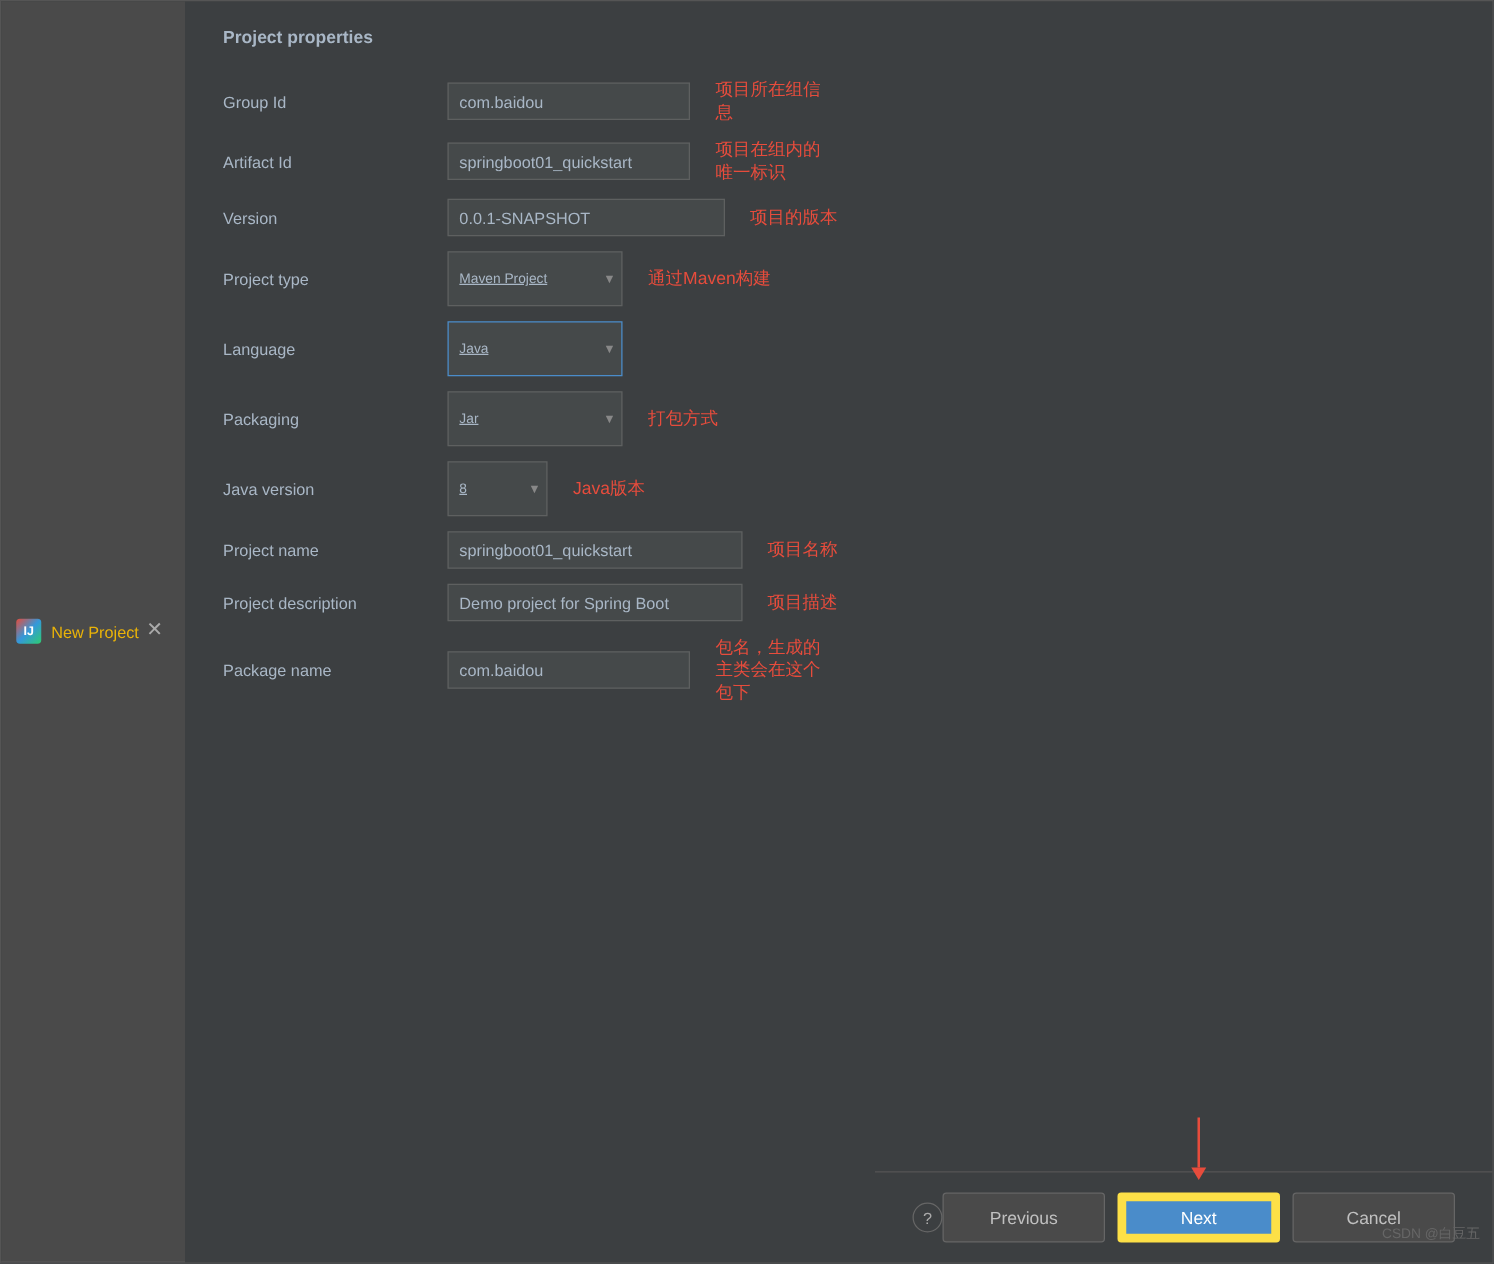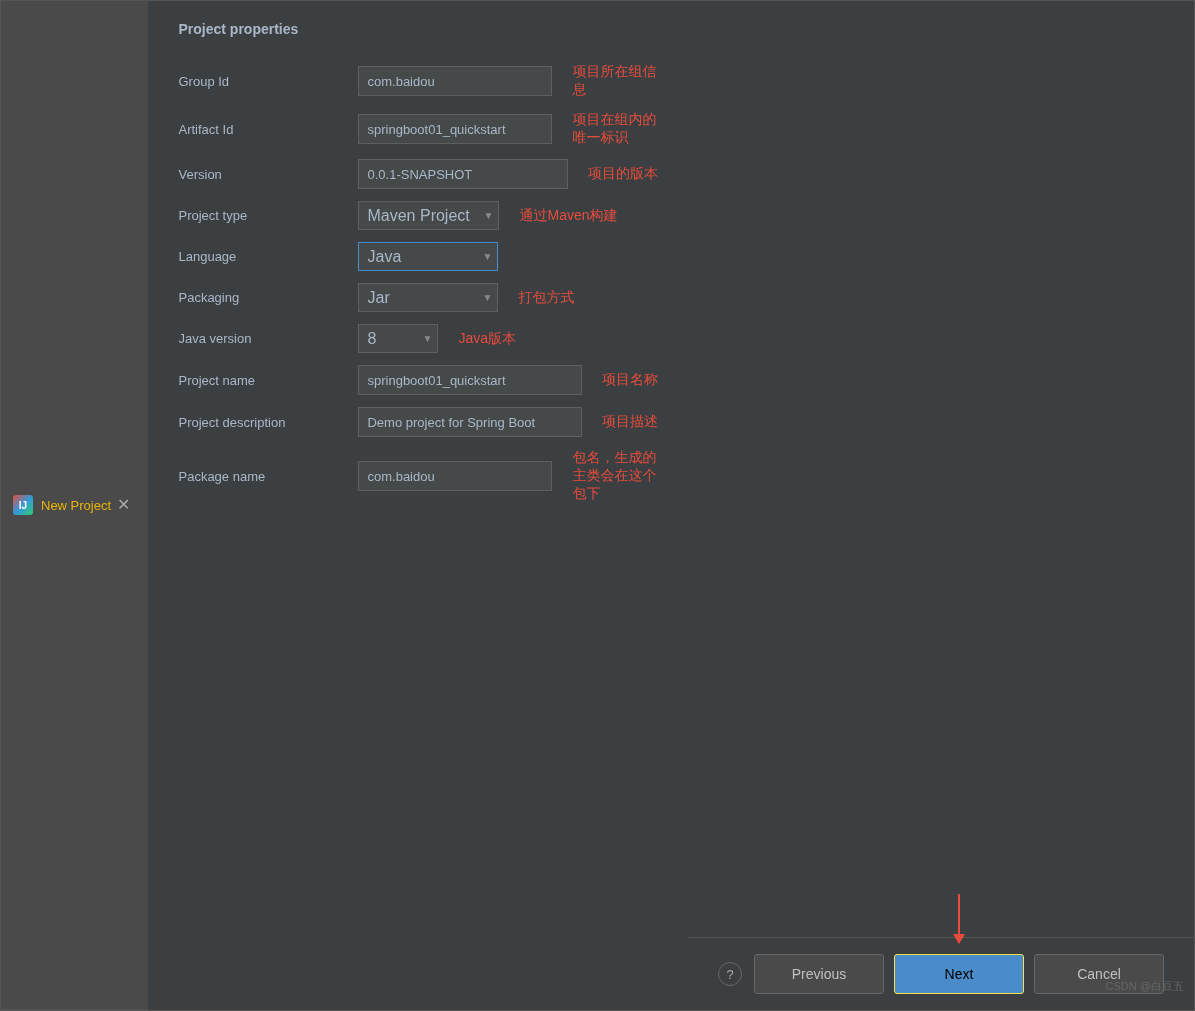--- a/index.html
+++ b/index.html
@@ -107,27 +107,28 @@
     }
     .select-wrapper {
       position: relative;
       display: inline-flex;
       align-items: center;
     }
     .form-select {
       background: #45494a;
       border: 1px solid #5e6060;
       color: #a9b7c6;
-      font-size: 16px;
+      font-size: 11px;
       padding: 5px 28px 5px 8px;
-      height: 29px;
+      height: 44px;
       outline: none;
       appearance: none;
       cursor: pointer;
       min-width: 140px;
+      text-decoration: underline;
     }
     .select-arrow {
       position: absolute;
       right: 6px;
       pointer-events: none;
       color: #888;
       font-size: 10px;
     }
     .language-select {
       border: 1px solid #4a8cca;
@@ -154,40 +155,39 @@
       font-size: 13px;
       cursor: pointer;
       display: flex;
       align-items: center;
       justify-content: center;
     }
     .footer-right {
       display: flex;
       gap: 10px;
       align-items: flex-start;
-      margin-left: 12px;
     }
     .btn {
       height: 40px;
       min-width: 130px;
       border: none;
       border-radius: 3px;
       font-size: 14px;
       cursor: pointer;
       padding: 0 20px;
     }
     .btn-default {
       background: #4a4a4a;
       color: #c0c0c0;
       border: 1px solid #666;
     }
     .btn-primary {
       background: #4a8cca;
-      color: #000000;
-      border: 1px solid #fde047;
+      color: #ffffff;
+      border: 7px solid #fde047;
       position: relative;
     }
     .arrow-indicator {
       position: absolute;
       top: -60px;
       left: 50%;
       transform: translateX(-50%);
       display: flex;
       flex-direction: column;
       align-items: center;

